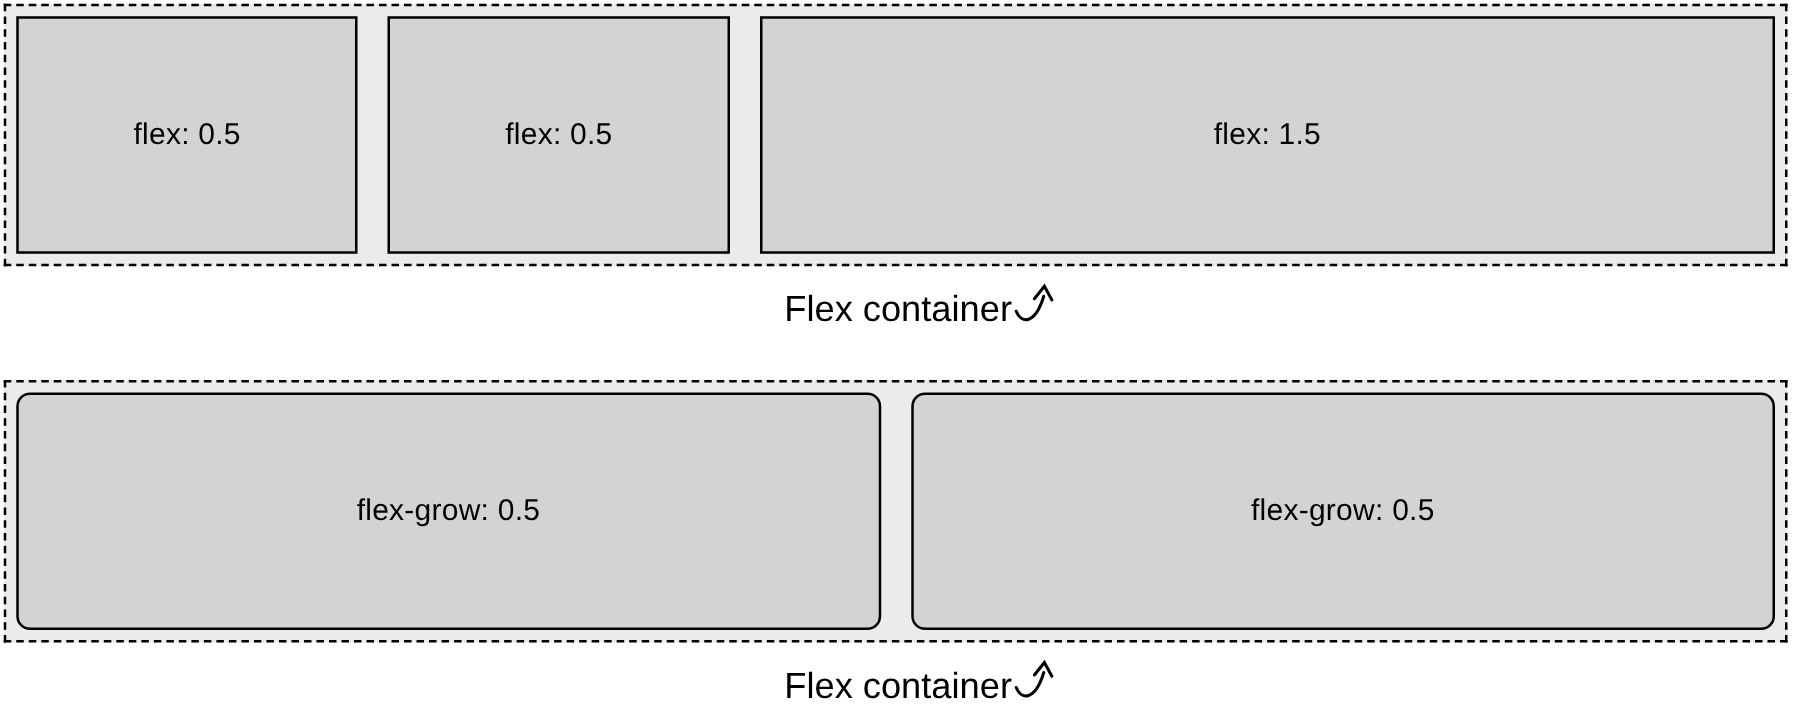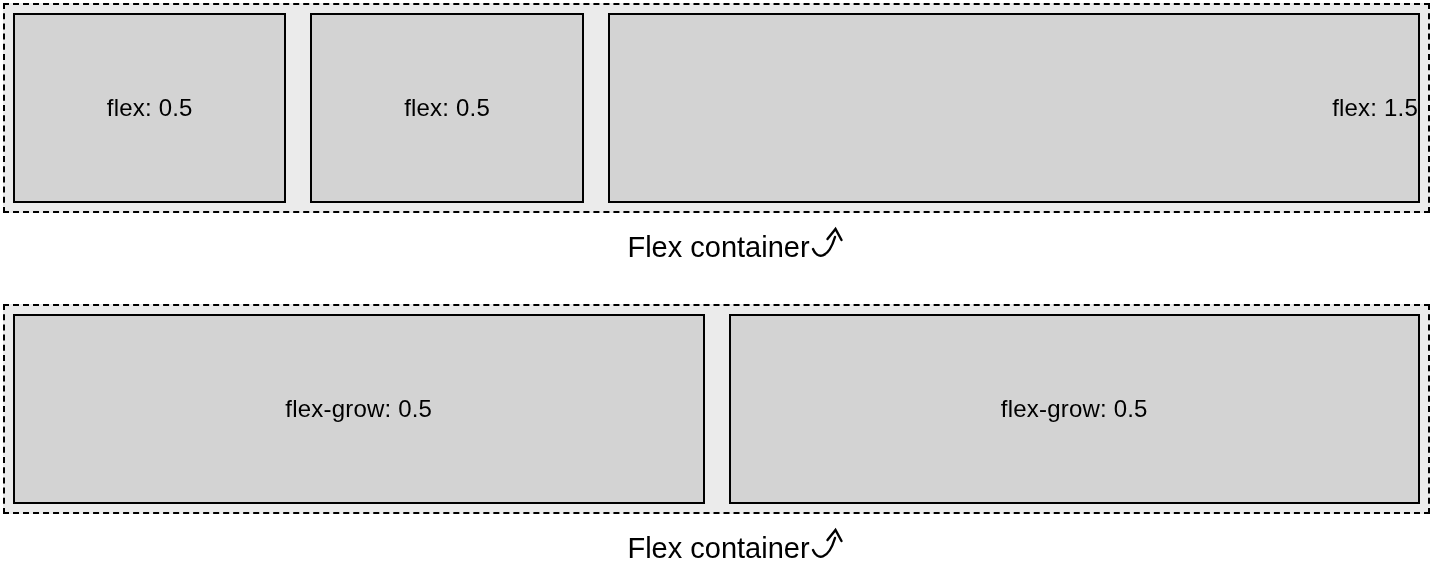--- a/index.html
+++ b/index.html
@@ -38,23 +38,23 @@
     border: 2px solid var(--border);
     background: var(--item-bg);
     display: flex;
     align-items: center;
     justify-content: center;
     font-size: 24px;
     letter-spacing: 0.2px;
   }
   
   .row-flex .flex-item.f05 { flex: 0.5 1 0%; }
-  .row-flex .flex-item.f15 { flex: 1.5 1 0%; justify-content: flex-end; }
+  .row-flex .flex-item.f15 { flex: 1.5 1 0%; }
   
-  .row-grow .flex-item.f05 { flex: 0.5 1 190px; }
+  .row-grow .flex-item.f05 { flex: 0.5 1 190px; border-radius: 11px; }
   .row-grow .flex-item.f15 { flex: 1.5 1 190px; }
   .caption {
     box-sizing: border-box;
     height: 88px;
     padding-top: 11px;
     text-align: center;
     font-size: 29px;
     white-space: nowrap;
     padding-left: 31px;
   }

